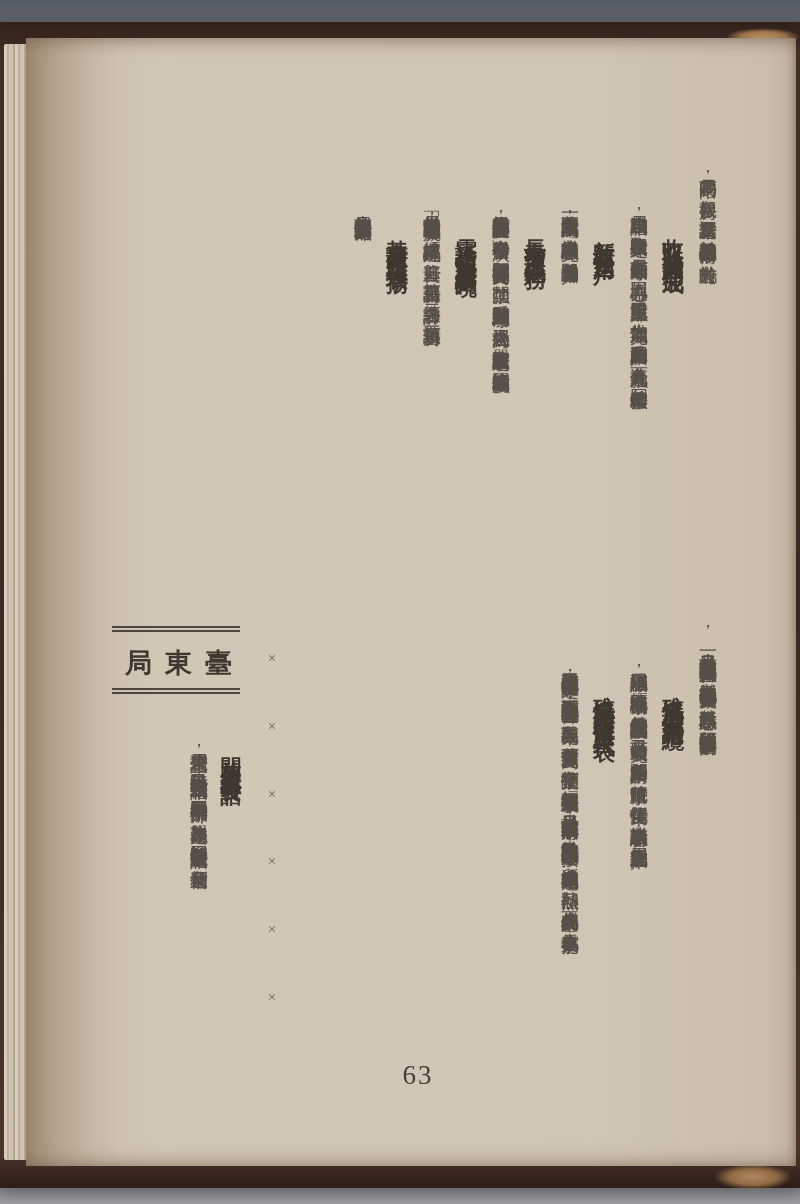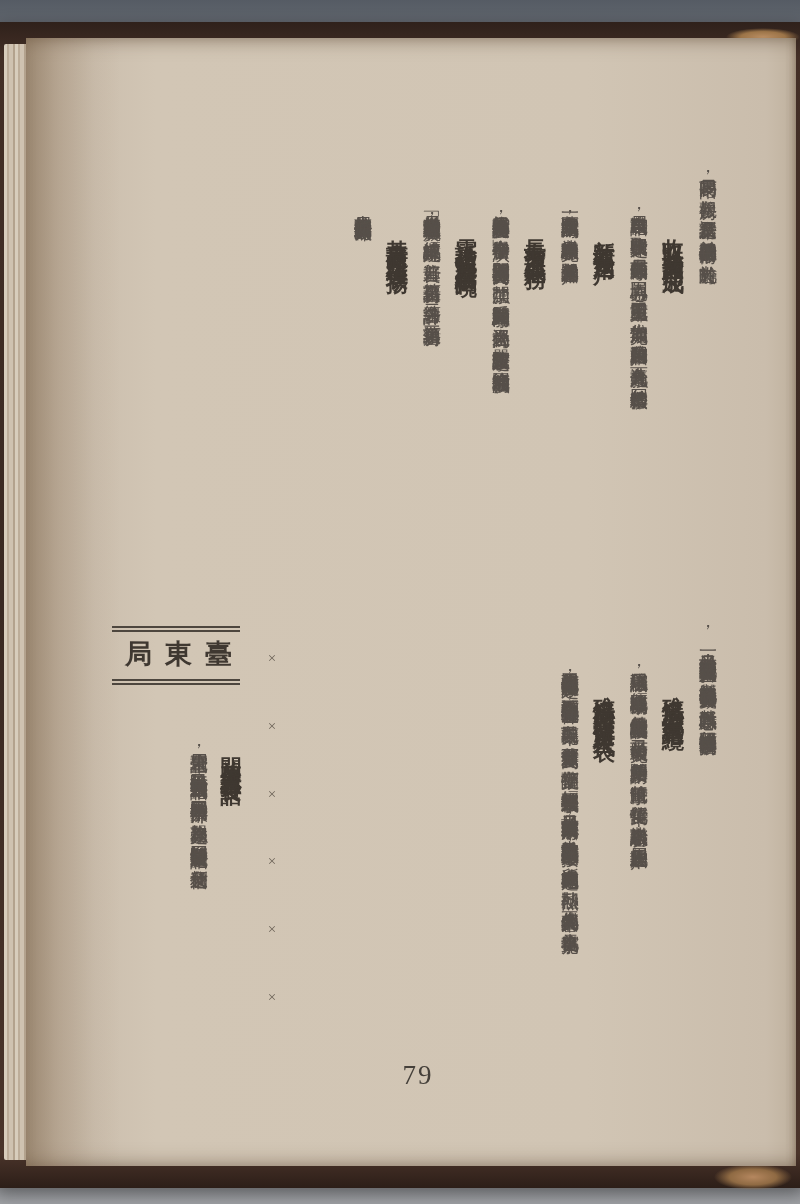--- a/index.html
+++ b/index.html
@@ -38,21 +38,21 @@
   .tier-upper{top:127px;right:76px;height:450px;width:648px;overflow:hidden;}
   .tier-lower{top:584px;right:76px;height:440px;width:458px;overflow:hidden;}
   .tier-taitung{top:665px;left:62px;height:365px;width:162px;overflow:hidden;}
   .tier-taitung h3{font-size:21px;line-height:31px;letter-spacing:3px;text-indent:1.8em;margin:0 4px;}
   
   .x-sep{position:absolute;left:234px;top:612px;height:356px;width:24px;
     display:flex;flex-direction:column;justify-content:space-between;align-items:center;
     color:#6b6257;font-size:15px;}
   
   .bureau{position:absolute;left:86px;top:588px;width:128px;
-    border-top:6px double #4d463e;border-bottom:6px double #4d463e;padding:4px 0 7px 0;}
+    border-top:6px double #4d463e;border-bottom:6px double #4d463e;padding:13px 0 7px 0;}
   .bureau-title{display:block;text-align:center;font-size:27px;font-weight:bold;
     color:#3f3831;letter-spacing:13px;padding-left:13px;white-space:nowrap;}
   
   .page-number{position:absolute;left:362px;top:1022px;width:60px;text-align:center;
     font-size:27px;color:#45403a;letter-spacing:2px;}
 </style>
 </head>
 <body>
 
 <div class="cover"></div>
@@ -112,14 +112,14 @@
     <span class="bureau-title">局東臺</span>
   </div>
 
   <div class="tier tier-taitung">
     <section>
       <h3>開放公用電話掛發長話</h3>
       <p>臺東公用電話，除已於十月十五日一律換裝預付式自動公用電話，同時另再增裝二十四部供用外，為加強服務起見，特自同日起開放掛發短程長途電話，便利公衆通信。</p>
     </section>
   </div>
 
-  <div class="page-number">79</div>
+  <div class="page-number">63</div>
 </div>
 
 </body></html>

